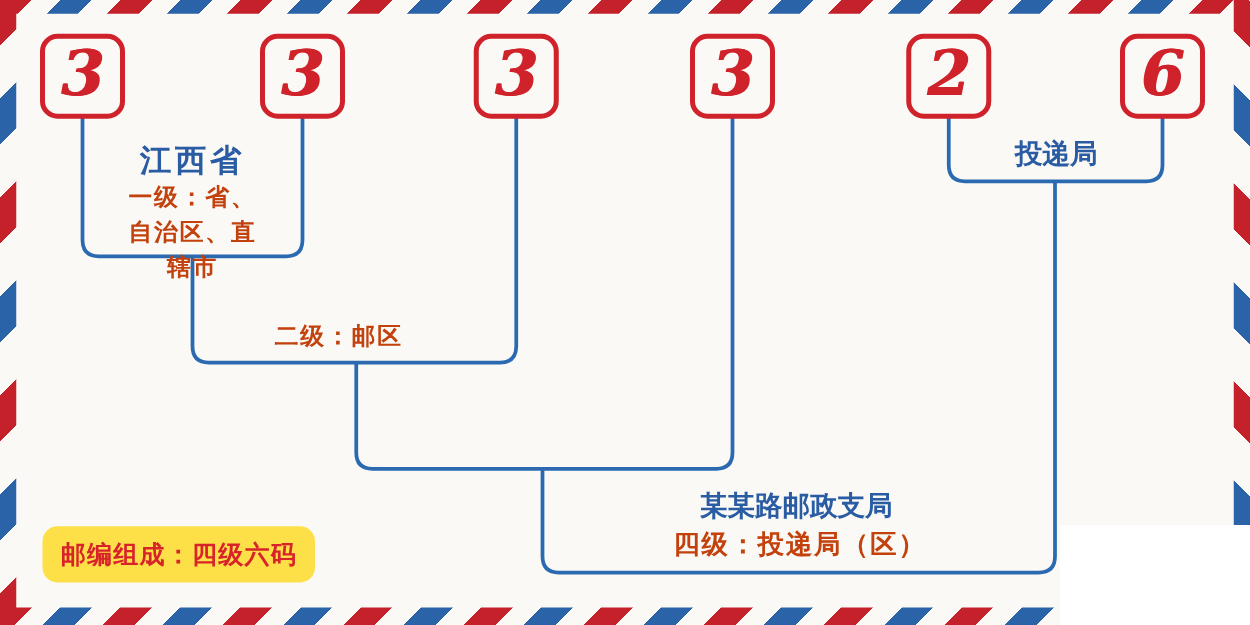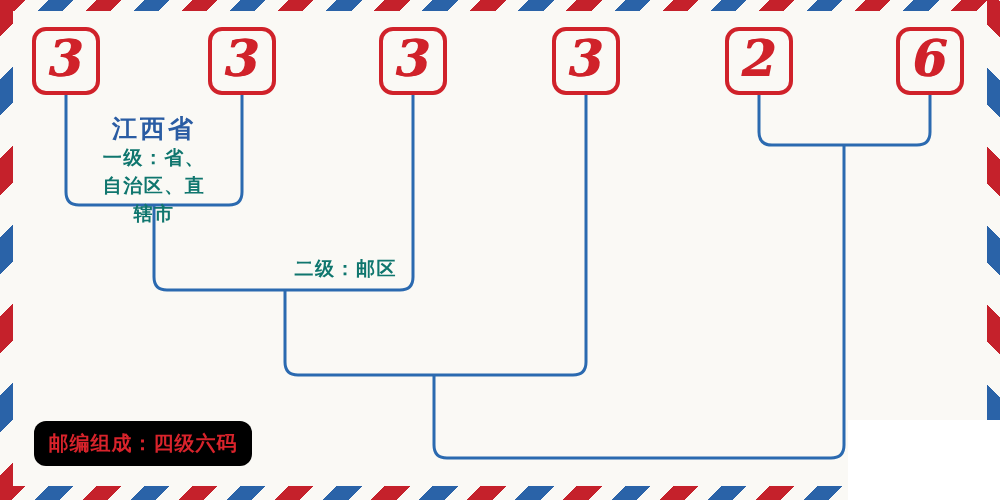--- a/index.html
+++ b/index.html
@@ -59,32 +59,32 @@
     text-shadow:1px 0 #d0222a;
     transform:translatey(-2px);
   }
   
   .lbl{position:absolute;z-index:3;text-align:center;white-space:nowrap;}
   .lbl-place{
     font-family:"DejaVu Serif","Liberation Serif",serif;
     font-weight:bold;color:#2a5ca3;
   }
   .lbl-desc{
-    font-family:Liberation Mono, monospace;
-    font-weight:bold;color:#0f766e;letter-spacing:1.5px;
+    font-family:Liberation Serif, serif;
+    font-weight:bold;color:#c2410c;letter-spacing:1.5px;
   }
   .wrap{white-space:normal;}
   .t25{font-size:25px;}
   .t22{font-size:22px;}
   .t21{font-size:21px;}
   .t19{font-size:19px;}
   
   .badge{
     position:absolute;left:34px;top:421px;width:218px;height:45px;
-    background:#000000;border-radius:12px;z-index:3;
+    background:#fde047;border-radius:12px;z-index:3;
     display:flex;align-items:center;justify-content:center;
   }
   .badge span{
     font-family:"DejaVu Serif","Liberation Serif",serif;
     font-weight:bold;font-size:20px;color:#d8232b;letter-spacing:1px;
   }
 </style>
 </head>
 <body>
 
@@ -119,22 +119,25 @@
   <div class="digit-box" style="left:725px">
       <span>2</span>
     </div>
   <div class="digit-box" style="left:896px">
       <span>6</span>
     </div>
 
   <div class="lbl lbl-place t25" style="left:66px;top:112px;width:176px;letter-spacing:3px;">江西省</div>
   <div class="lbl lbl-desc t19 wrap" style="left:94px;top:145px;width:120px;line-height:28px;">一级：省、自治区、直辖市</div>
 
-  <div class="lbl lbl-desc t19" style="left:197px;top:256px;width:200px;text-align:right;">二级：邮区</div>
+  <div class="lbl lbl-desc t19" style="left:171px;top:256px;width:200px;">二级：邮区</div>
 
 
+  <div class="lbl lbl-place t22" style="left:527px;top:390px;width:220px;">某某路邮政支局</div>
+  <div class="lbl lbl-desc t21" style="left:520px;top:421px;width:240px;">四级：投递局（区）</div>
 
+  <div class="lbl lbl-place t22" style="left:765px;top:108px;width:160px;">投递局</div>
 
   <div class="badge">
     <span>邮编组成：四级六码</span>
   </div>
 
 </div>
 
 </body></html>

